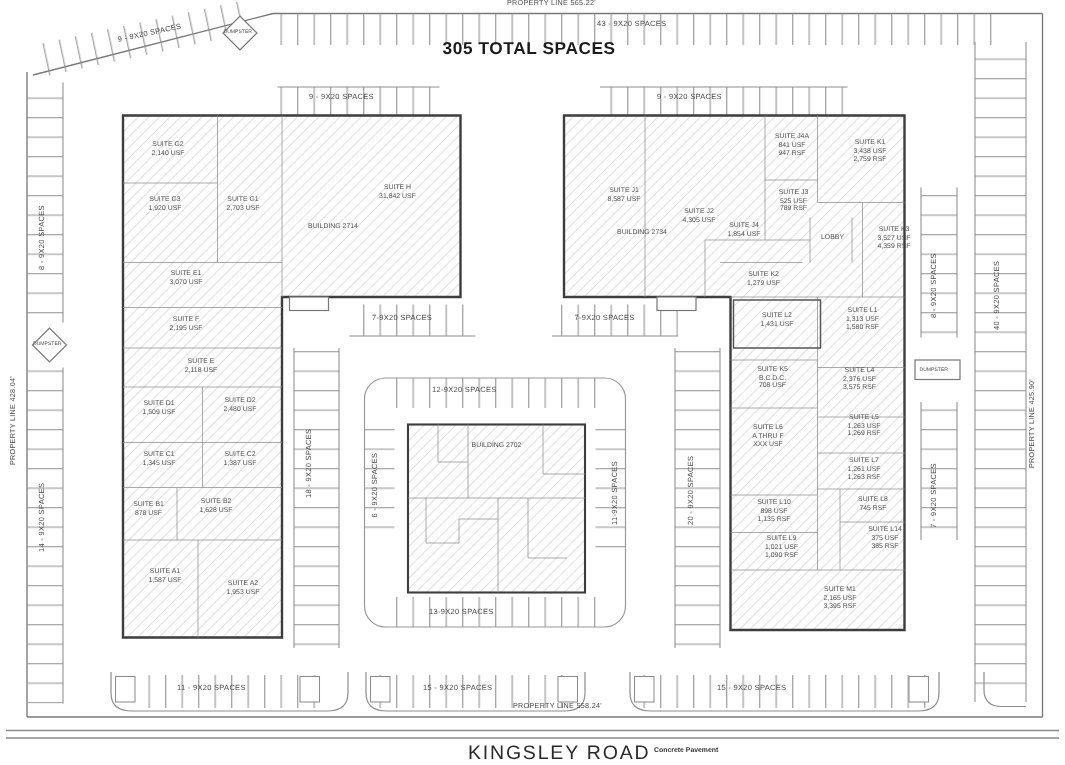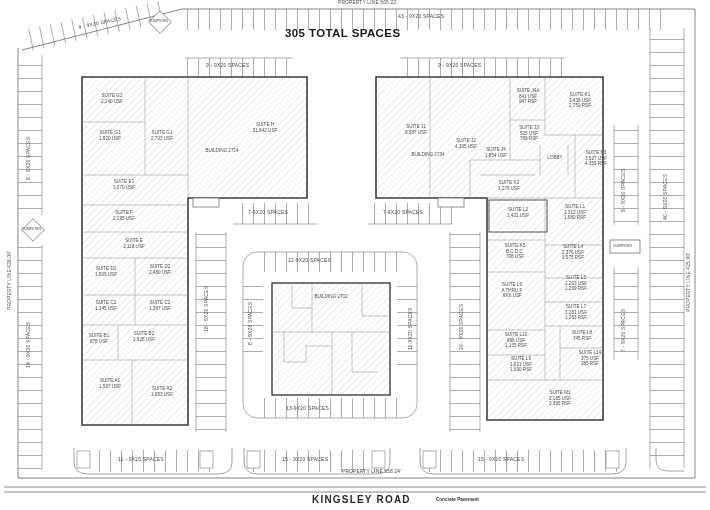--- a/index.html
+++ b/index.html
@@ -4,21 +4,21 @@
 <style>
   html,body{margin:0;padding:0;background:#fff;}
   #plan{position:relative;width:710px;height:510px;background:#ffffff;overflow:hidden;
         font-family:"Liberation Sans",sans-serif;}
   #plan svg{position:absolute;left:0;top:0;}
   .lbl{position:absolute;font-size:5px;color:#4a4a4a;white-space:pre;letter-spacing:.2px;}
   .s{position:absolute;font-size:4.6px;line-height:1.25;color:#4f4f4f;text-align:center;white-space:pre-line;}
   .vlbl{position:absolute;font-size:5px;color:#4a4a4a;transform:rotate(-90deg);transform-origin:0 0;white-space:nowrap;letter-spacing:.2px;}
   .tiny{font-size:3.4px;letter-spacing:0;}
   .title{position:absolute;font-size:11.5px;font-weight:bold;color:#1b1b1b;letter-spacing:.4px;white-space:nowrap;}
-  .road{position:absolute;font-size:10px;font-weight:bold;color:#2a2a2a;letter-spacing:1.2px;white-space:nowrap;}
+  .road{position:absolute;font-size:13px;font-weight:normal;color:#2a2a2a;letter-spacing:1.2px;white-space:nowrap;}
   .pave{position:absolute;font-size:4.6px;font-weight:bold;color:#333;white-space:nowrap;}
 </style>
 </head>
 <body>
 
 <div id="plan">
 
   <svg width="710" height="510" viewBox="0 0 710 510">
     <defs>
       <pattern id="hatch" width="5" height="5" patternUnits="userSpaceOnUse" patternTransform="rotate(45)">
@@ -165,21 +165,21 @@
     </g>
     <rect x="489" y="200" width="58" height="32" fill="none" stroke="#555" stroke-width="1"></rect>
 
     <g fill="#fff" stroke="#777" stroke-width="0.8">
       <rect x="152" y="14" width="16" height="16" transform="rotate(45 160 22)"></rect>
       <rect x="25" y="222" width="16" height="16" transform="rotate(45 33 230)"></rect>
       <rect x="610" y="240" width="30" height="13"></rect>
     </g>
   </svg>
 
-  <div class="title" style="left:285px;top:27px;">305 TOTAL SPACES</div>
+  <div class="title" style="left:295px;top:27px;">305 TOTAL SPACES</div>
   <div class="road" style="left:312px;top:494px;">KINGSLEY ROAD</div>
   <div class="pave" style="left:436px;top:497px;">Concrete Pavement</div>
 
   <div class="lbl" style="left:338px;top:0px;font-size:4.8px;">PROPERTY LINE 565.22'</div>
   <div class="vlbl" style="left:7px;top:310px;font-size:4.8px;">PROPERTY LINE 428.04'</div>
   <div class="vlbl" style="left:686px;top:312px;font-size:4.8px;">PROPERTY LINE 425.90'</div>
   <div class="lbl" style="left:342px;top:469px;font-size:4.8px;">PROPERTY LINE 558.24'</div>
 
   <div class="lbl" style="left:78px;top:24px;transform:rotate(-12deg);transform-origin:0 0;">9 - 9X20 SPACES</div>
   <div class="lbl" style="left:398px;top:13px;">43 - 9X20 SPACES</div>

